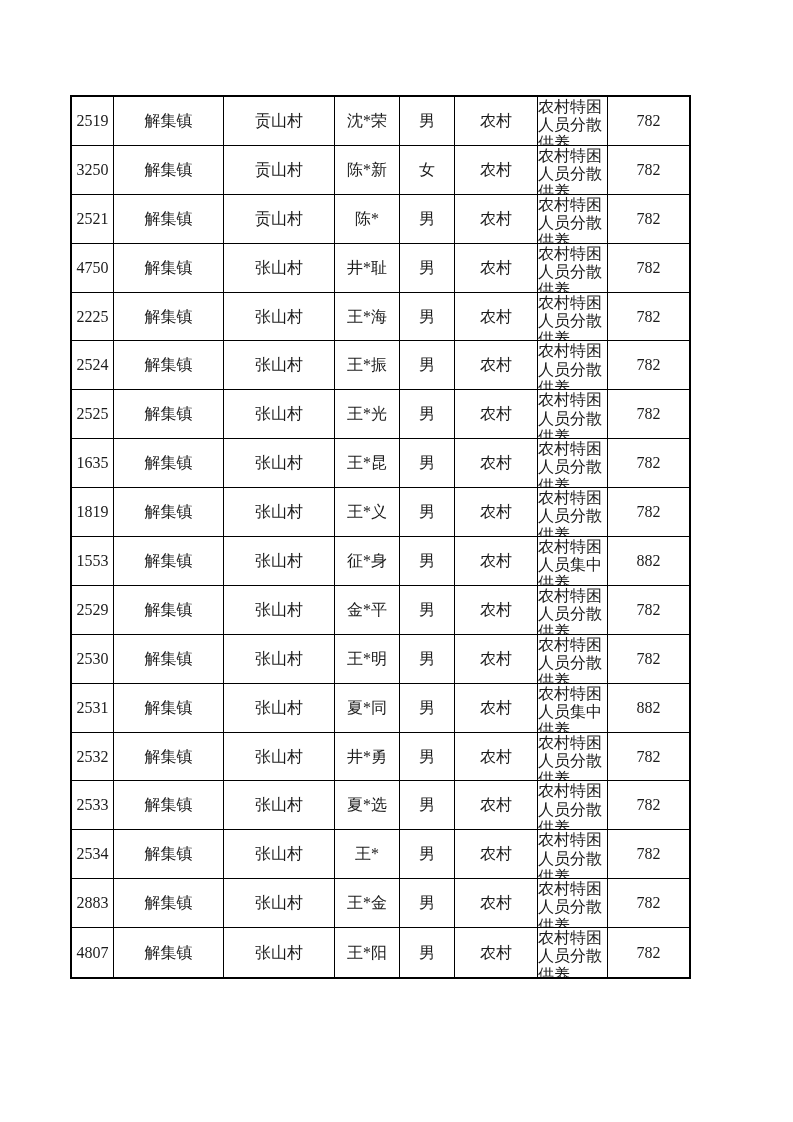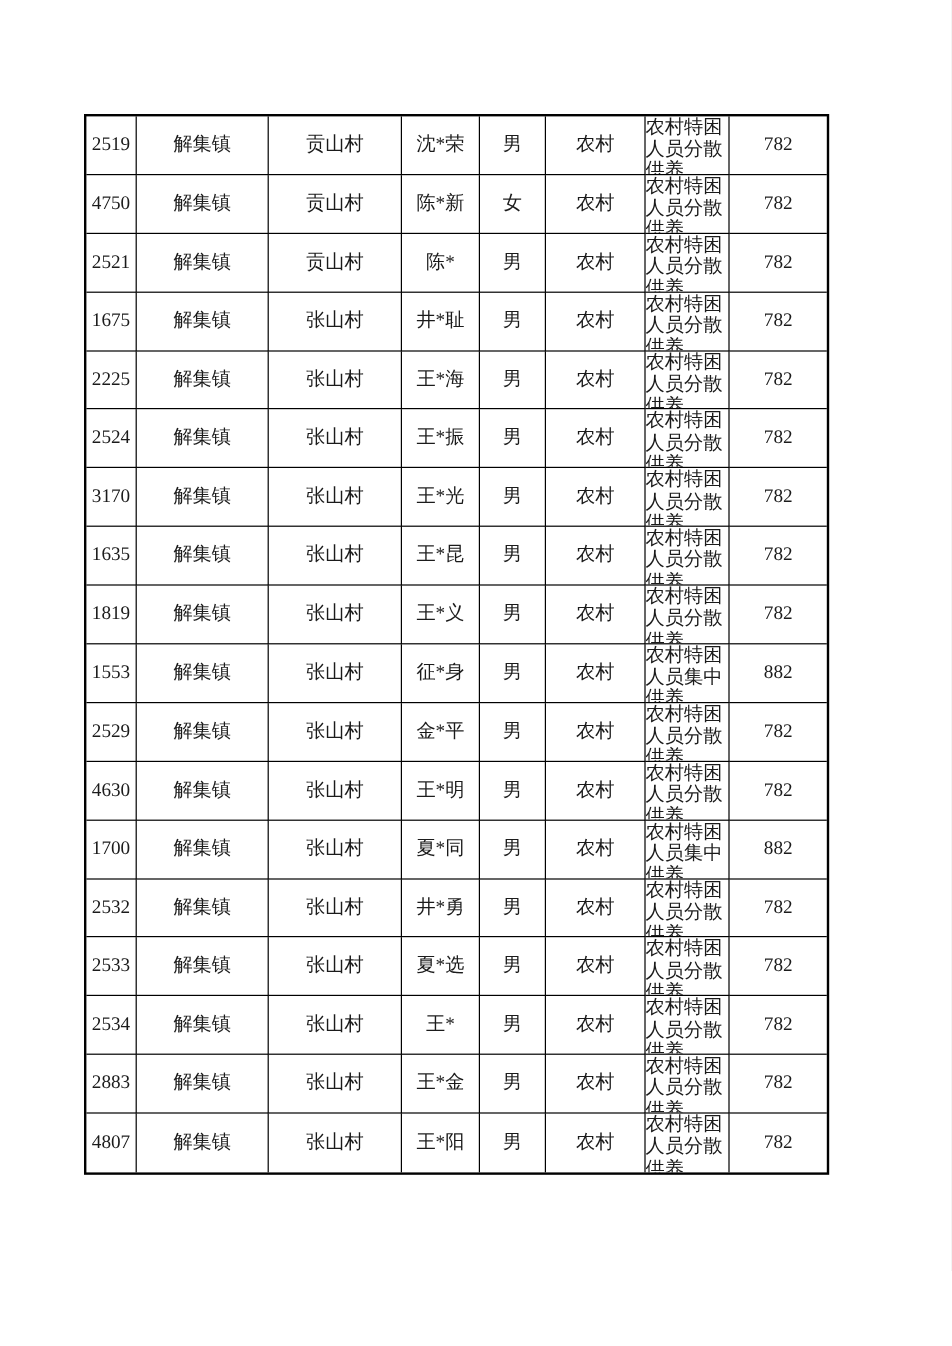--- a/index.html
+++ b/index.html
@@ -62,21 +62,21 @@
     <div class="cell c-residence">农村</div>
     <div class="cell c-category">
           <div class="cat-line">农村特困</div>
           <div class="cat-line">人员分散</div>
           <div class="cat-line">供养</div>
         </div>
     <div class="cell c-amount">782</div>
   </div>
 
   <div class="trow">
-    <div class="cell c-seq">4750</div>
+    <div class="cell c-seq">3250</div>
     <div class="cell c-town">解集镇</div>
     <div class="cell c-village">贡山村</div>
     <div class="cell c-name">陈*新</div>
     <div class="cell c-gender">女</div>
     <div class="cell c-residence">农村</div>
     <div class="cell c-category">
           <div class="cat-line">农村特困</div>
           <div class="cat-line">人员分散</div>
           <div class="cat-line">供养</div>
         </div>
@@ -92,21 +92,21 @@
     <div class="cell c-residence">农村</div>
     <div class="cell c-category">
           <div class="cat-line">农村特困</div>
           <div class="cat-line">人员分散</div>
           <div class="cat-line">供养</div>
         </div>
     <div class="cell c-amount">782</div>
   </div>
 
   <div class="trow">
-    <div class="cell c-seq">1675</div>
+    <div class="cell c-seq">4750</div>
     <div class="cell c-town">解集镇</div>
     <div class="cell c-village">张山村</div>
     <div class="cell c-name">井*耻</div>
     <div class="cell c-gender">男</div>
     <div class="cell c-residence">农村</div>
     <div class="cell c-category">
           <div class="cat-line">农村特困</div>
           <div class="cat-line">人员分散</div>
           <div class="cat-line">供养</div>
         </div>
@@ -137,21 +137,21 @@
     <div class="cell c-residence">农村</div>
     <div class="cell c-category">
           <div class="cat-line">农村特困</div>
           <div class="cat-line">人员分散</div>
           <div class="cat-line">供养</div>
         </div>
     <div class="cell c-amount">782</div>
   </div>
 
   <div class="trow">
-    <div class="cell c-seq">3170</div>
+    <div class="cell c-seq">2525</div>
     <div class="cell c-town">解集镇</div>
     <div class="cell c-village">张山村</div>
     <div class="cell c-name">王*光</div>
     <div class="cell c-gender">男</div>
     <div class="cell c-residence">农村</div>
     <div class="cell c-category">
           <div class="cat-line">农村特困</div>
           <div class="cat-line">人员分散</div>
           <div class="cat-line">供养</div>
         </div>
@@ -212,36 +212,36 @@
     <div class="cell c-residence">农村</div>
     <div class="cell c-category">
           <div class="cat-line">农村特困</div>
           <div class="cat-line">人员分散</div>
           <div class="cat-line">供养</div>
         </div>
     <div class="cell c-amount">782</div>
   </div>
 
   <div class="trow">
-    <div class="cell c-seq">4630</div>
+    <div class="cell c-seq">2530</div>
     <div class="cell c-town">解集镇</div>
     <div class="cell c-village">张山村</div>
     <div class="cell c-name">王*明</div>
     <div class="cell c-gender">男</div>
     <div class="cell c-residence">农村</div>
     <div class="cell c-category">
           <div class="cat-line">农村特困</div>
           <div class="cat-line">人员分散</div>
           <div class="cat-line">供养</div>
         </div>
     <div class="cell c-amount">782</div>
   </div>
 
   <div class="trow">
-    <div class="cell c-seq">1700</div>
+    <div class="cell c-seq">2531</div>
     <div class="cell c-town">解集镇</div>
     <div class="cell c-village">张山村</div>
     <div class="cell c-name">夏*同</div>
     <div class="cell c-gender">男</div>
     <div class="cell c-residence">农村</div>
     <div class="cell c-category">
           <div class="cat-line">农村特困</div>
           <div class="cat-line">人员集中</div>
           <div class="cat-line">供养</div>
         </div>

